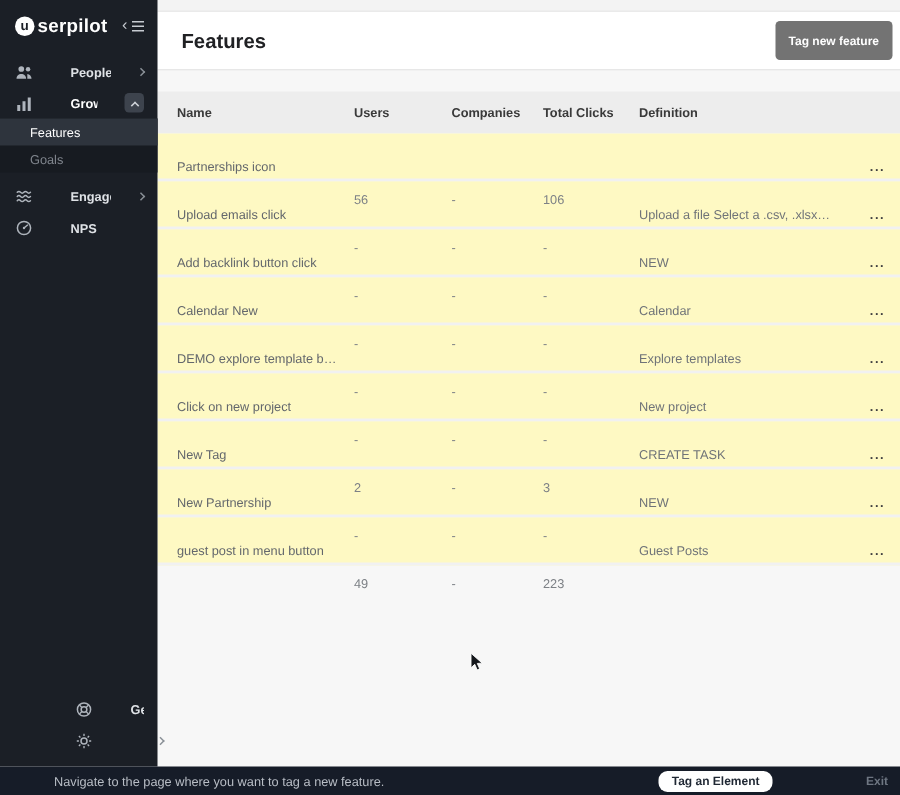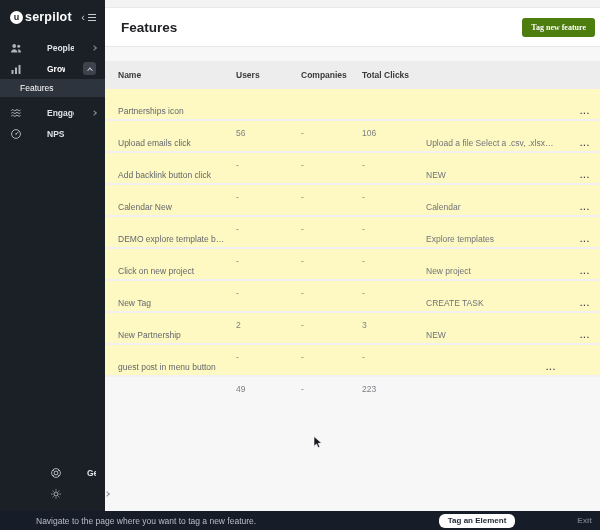--- a/index.html
+++ b/index.html
@@ -26,21 +26,21 @@
   .s-item { display:flex; align-items:center; height:18px; padding:0 9px 0 20px; font-size:8.5px; color:#80868e; font-weight:400; cursor:pointer; }
   .s-item.active { background:#2e343d; color:#ffffff; }
   .gap { height:5px; }
   .side-footer { position:absolute; left:0; right:0; bottom:7px;padding-left:40px; }
 
   
   .content { position:absolute; left:105px; top:0; width:495px; height:511px; background:#f7f7f7; }
   .top-strip { height:8px; background:#f3f3f3; border-bottom:1px solid #eaeaea; }
   .page-header { height:39px; background:#ffffff; border-bottom:1px solid #e7e7e7; display:flex; align-items:center; justify-content:space-between; padding:0 5px 0 16px; }
   .page-title { font-size:13.5px; font-weight:700; color:#202124; }
-  .btn-pink { background:#4d7c0f; color:#fff; font-size:8px; font-weight:700; border:none; border-radius:3px; height:19px; padding:0 9px; cursor:pointer; font-family:Liberation Serif, serif; }
+  .btn-pink { background:#737373; color:#fff; font-size:8px; font-weight:700; border:none; border-radius:3px; height:26px; padding:0 9px; cursor:pointer; font-family:Liberation Sans, sans-serif; }
 
   .grid { display:grid; grid-template-columns:118px 65px 61px 64px 1fr 34px; align-items:center; padding-left:13px; padding-right:4px; }
   .thead { margin-top:14px; height:28px; background:#ededed; font-size:8.5px; font-weight:700; color:#3a3a3a; }
   .trow { height:32px; background:#fef9c3; border-bottom:2px solid #f1f1f1; font-size:8.5px; }
   .c { white-space:nowrap; overflow:hidden; text-overflow:ellipsis; padding-right:8px; }
   .c.name { color:#63676c; }
   .c.val { color:#7d8186;margin-top:44px; }
   .c.def { color:#6f7378; }
   .c.dots { color:#3f3f3f; font-weight:700; letter-spacing:1px; text-align:right; padding-right:6px; cursor:pointer; }
 
@@ -101,20 +101,23 @@
         <span class="lbl">Growth Insights</span>
         <span class="chev-box">
             <span class="caret-up"></span>
           </span>
       </div>
 
       <div class="submenu">
         <div class="s-item active">
           <span>Features</span>
         </div>
+        <div class="s-item">
+          <span>Goals</span>
+        </div>
       </div>
 
       <div class="gap"></div>
 
       <div class="m-item">
         <span class="ic">
           <svg class="sic" width="12" height="12" viewBox="0 0 12 12" fill="none" stroke="#aeb4bc" stroke-width="1" stroke-linecap="round">
               <path d="M1.5 3.2q1.1-1.2 2.2 0t2.2 0 2.2 0 2.2 0"></path>
               <path d="M1.5 6q1.1-1.2 2.2 0t2.2 0 2.2 0 2.2 0"></path>
               <path d="M1.5 8.8q1.1-1.2 2.2 0t2.2 0 2.2 0 2.2 0"></path>
@@ -166,20 +169,21 @@
     <div class="page-header">
       <span class="page-title">Features</span>
       <button class="btn-pink">Tag new feature</button>
     </div>
 
     <div class="grid thead">
       <span class="c">Name</span>
       <span class="c">Users</span>
       <span class="c">Companies</span>
       <span class="c">Total Clicks</span>
+      <span class="c">Definition</span>
       <span class="c"></span>
     </div>
 
     <div class="grid trow">
       <span class="c name">Partnerships icon</span>
       <span class="c val">56</span>
       <span class="c val">-</span>
       <span class="c val">106</span>
       <span class="c def"></span>
       <span class="c dots">...</span>
@@ -246,20 +250,21 @@
       <span class="c val">-</span>
       <span class="c def">NEW</span>
       <span class="c dots">...</span>
     </div>
 
     <div class="grid trow">
       <span class="c name">guest post in menu button</span>
       <span class="c val">49</span>
       <span class="c val">-</span>
       <span class="c val">223</span>
+      <span class="c def">Guest Posts</span>
       <span class="c dots">...</span>
     </div>
   </div>
 
   <div class="bottom-bar">
     <span class="bar-msg">Navigate to the page where you want to tag a new feature.</span>
     <button class="btn-tag-element">Tag an Element</button>
     <span class="exit-lbl">Exit</span>
   </div>
 

